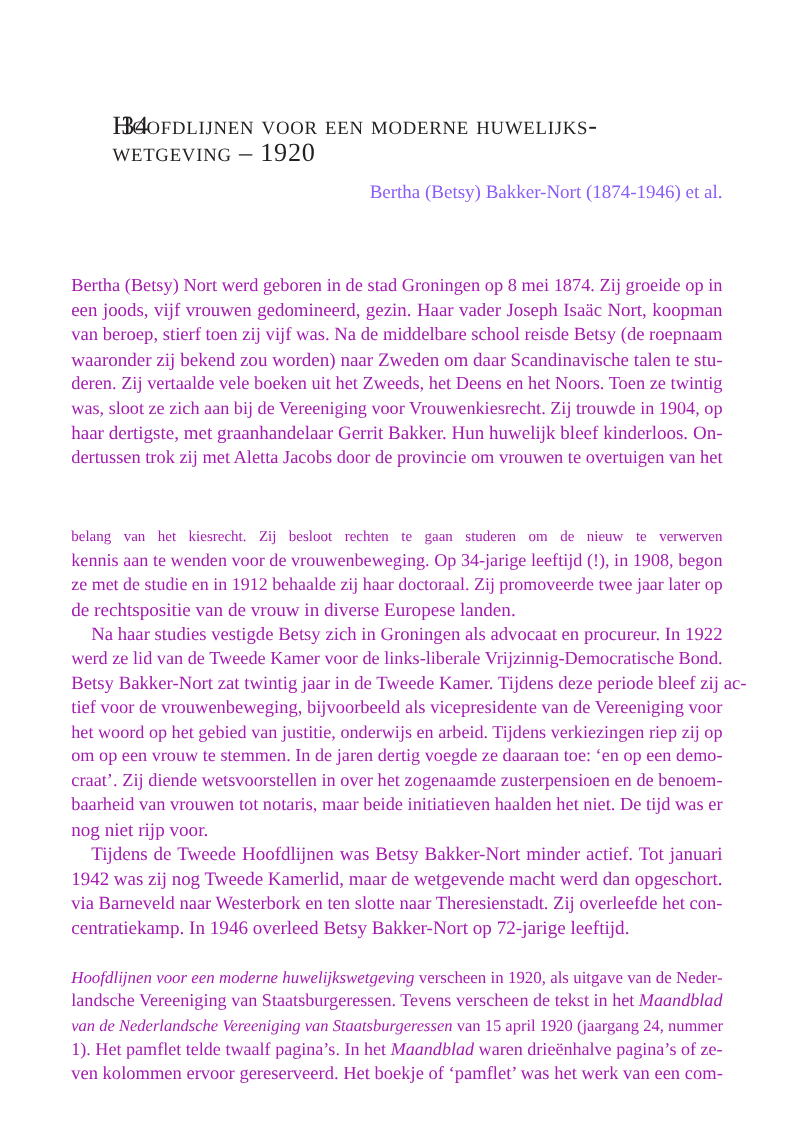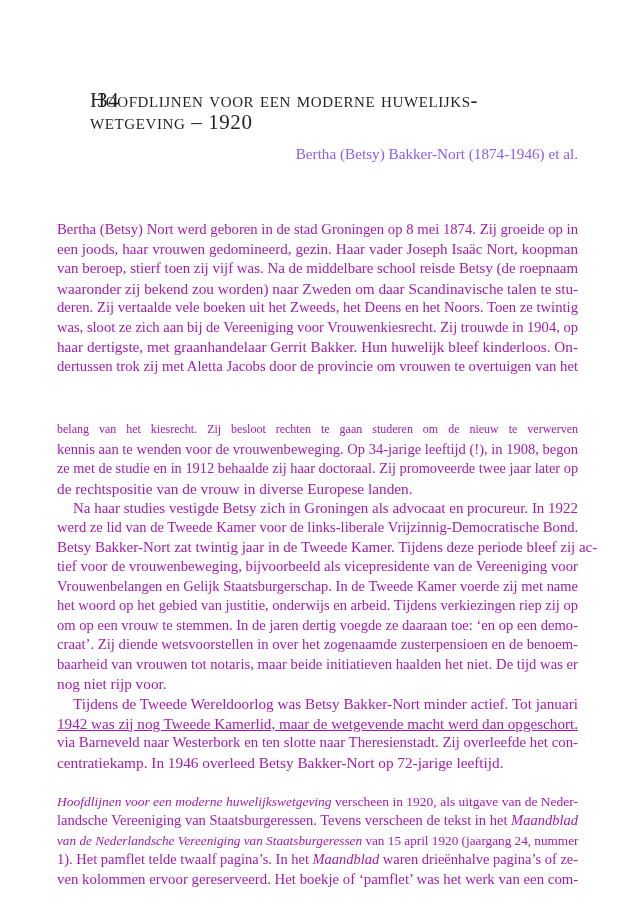--- a/index.html
+++ b/index.html
@@ -111,49 +111,48 @@
       <span class="line">wetgeving – 1920</span>
     </span>
   </div>
 
   <div class="author-line">Bertha (Betsy) Bakker-Nort (1874-1946) et al.</div>
 
   <div class="body-text">
 
     <div>
       <span class="ln" style="display: block; letter-spacing: 0px; font-size: 14.68px;">Bertha (Betsy) Nort werd geboren in de stad Groningen op 8 mei 1874. Zij groeide op in</span>
-      <span class="ln" style="display: block; letter-spacing: 0px; font-size: 15.1px;">een joods, haar vrouwen gedomineerd, gezin. Haar vader Joseph Isaäc Nort, koopman</span>
+      <span class="ln" style="display: block; letter-spacing: 0px; font-size: 15.1px;">een joods, vijf vrouwen gedomineerd, gezin. Haar vader Joseph Isaäc Nort, koopman</span>
       <span class="ln" style="display: block; letter-spacing: 0px; font-size: 14.9px;">van beroep, stierf toen zij vijf was. Na de middelbare school reisde Betsy (de roepnaam</span>
       <span class="ln" style="display: block; letter-spacing: 0px; font-size: 15.24px;">waaronder zij bekend zou worden) naar Zweden om daar Scandinavische talen te stu-</span>
       <span class="ln" style="display: block; letter-spacing: 0px; font-size: 14.68px;">deren. Zij vertaalde vele boeken uit het Zweeds, het Deens en het Noors. Toen ze twintig</span>
       <span class="ln" style="display: block; letter-spacing: 0px; font-size: 14.55px;">was, sloot ze zich aan bij de Vereeniging voor Vrouwenkiesrecht. Zij trouwde in 1904, op</span>
       <span class="ln" style="display: block; letter-spacing: 0px; font-size: 15.21px;">haar dertigste, met graanhandelaar Gerrit Bakker. Hun huwelijk bleef kinderloos. On-</span>
       <span class="ln" style="display: block; letter-spacing: 0px; font-size: 14.71px;">dertussen trok zij met Aletta Jacobs door de provincie om vrouwen te overtuigen van het</span>
       <span class="ln" style="display: block; letter-spacing: 0px; font-size: 12px; margin-top: 44px;">belang van het kiesrecht. Zij besloot rechten te gaan studeren om de nieuw te verwerven</span>
       <span class="ln" style="display: block; letter-spacing: 0px; font-size: 14.52px;">kennis aan te wenden voor de vrouwenbeweging. Op 34-jarige leeftijd (!), in 1908, begon</span>
       <span class="ln" style="display: block; letter-spacing: 0px; font-size: 14.36px;">ze met de studie en in 1912 behaalde zij haar doctoraal. Zij promoveerde twee jaar later op</span>
       <span class="ln last" style="display: block;">de rechtspositie van de vrouw in diverse Europese landen.</span>
     </div>
 
     <div>
       <span class="ln indent" style="display: block; letter-spacing: 0px; font-size: 14.96px;">Na haar studies vestigde Betsy zich in Groningen als advocaat en procureur. In 1922</span>
       <span class="ln" style="display: block; letter-spacing: 0px; font-size: 14.6px;">werd ze lid van de Tweede Kamer voor de links-liberale Vrijzinnig-Democratische Bond.</span>
       <span class="ln" style="display: block; letter-spacing: 0px; font-size: 15px;">Betsy Bakker-Nort zat twintig jaar in de Tweede Kamer. Tijdens deze periode bleef zij ac-</span>
       <span class="ln" style="display: block; letter-spacing: 0px; font-size: 14.79px;">tief voor de vrouwenbeweging, bijvoorbeeld als vicepresidente van de Vereeniging voor</span>
-      <span class="ln" style="display: block; letter-spacing: 0px; font-size: 14.49px;">Vrouwenbelangen en Gelijk Staatsburgerschap. In de Tweede Kamer voerde zij met name</span>
       <span class="ln" style="display: block; letter-spacing: 0px; font-size: 14.52px;">het woord op het gebied van justitie, onderwijs en arbeid. Tijdens verkiezingen riep zij op</span>
       <span class="ln" style="display: block; letter-spacing: 0px; font-size: 14.57px;">om op een vrouw te stemmen. In de jaren dertig voegde ze daaraan toe: ‘en op een demo-</span>
       <span class="ln" style="display: block; letter-spacing: 0px; font-size: 14.68px;">craat’. Zij diende wetsvoorstellen in over het zogenaamde zusterpensioen en de benoem-</span>
       <span class="ln" style="display: block; letter-spacing: 0px; font-size: 14.68px;">baarheid van vrouwen tot notaris, maar beide initiatieven haalden het niet. De tijd was er</span>
       <span class="ln last" style="display: block;">nog niet rijp voor.</span>
     </div>
 
     <div>
-      <span class="ln indent" style="display: block; letter-spacing: 0px; font-size: 15.21px;">Tijdens de Tweede Wereldoorlog was Betsy Bakker-Nort minder actief. Tot januari</span>
-      <span class="ln" style="display: block; letter-spacing: 0px; font-size: 15.15px; text-decoration: underline;">1942 was zij nog Tweede Kamerlid, maar de wetgevende macht werd dan opgeschort.</span>
+      <span class="ln indent" style="display: block; letter-spacing: 0px; font-size: 15.21px;">Tijdens de Tweede Hoofdlijnen was Betsy Bakker-Nort minder actief. Tot januari</span>
+      <span class="ln" style="display: block; letter-spacing: 0px; font-size: 15.15px;">1942 was zij nog Tweede Kamerlid, maar de wetgevende macht werd dan opgeschort.</span>
       <span class="ln" style="display: block; letter-spacing: 0px; font-size: 14.84px;">via Barneveld naar Westerbork en ten slotte naar Theresienstadt. Zij overleefde het con-</span>
       <span class="ln last" style="display: block;">centratiekamp. In 1946 overleed Betsy Bakker-Nort op 72-jarige leeftijd.</span>
     </div>
 
     <span class="gap"></span>
 
     <div>
       <span class="ln mixed" style="display: block; letter-spacing: 0px; font-size: 13.51px;"><span class="it">Hoofdlijnen voor een moderne huwelijkswetgeving</span><span> verscheen in 1920, als uitgave van de Neder-</span></span>
       <span class="ln mixed" style="display: block; letter-spacing: 0px; font-size: 14.52px;"><span>landsche Vereeniging van Staatsburgeressen. Tevens verscheen de tekst in het </span><span class="it">Maandblad</span></span>
       <span class="ln mixed" style="display: block; letter-spacing: 0px; font-size: 13.22px;"><span class="it">van de Nederlandsche Vereeniging van Staatsburgeressen</span><span> van 15 april 1920 (jaargang 24, nummer</span></span>

